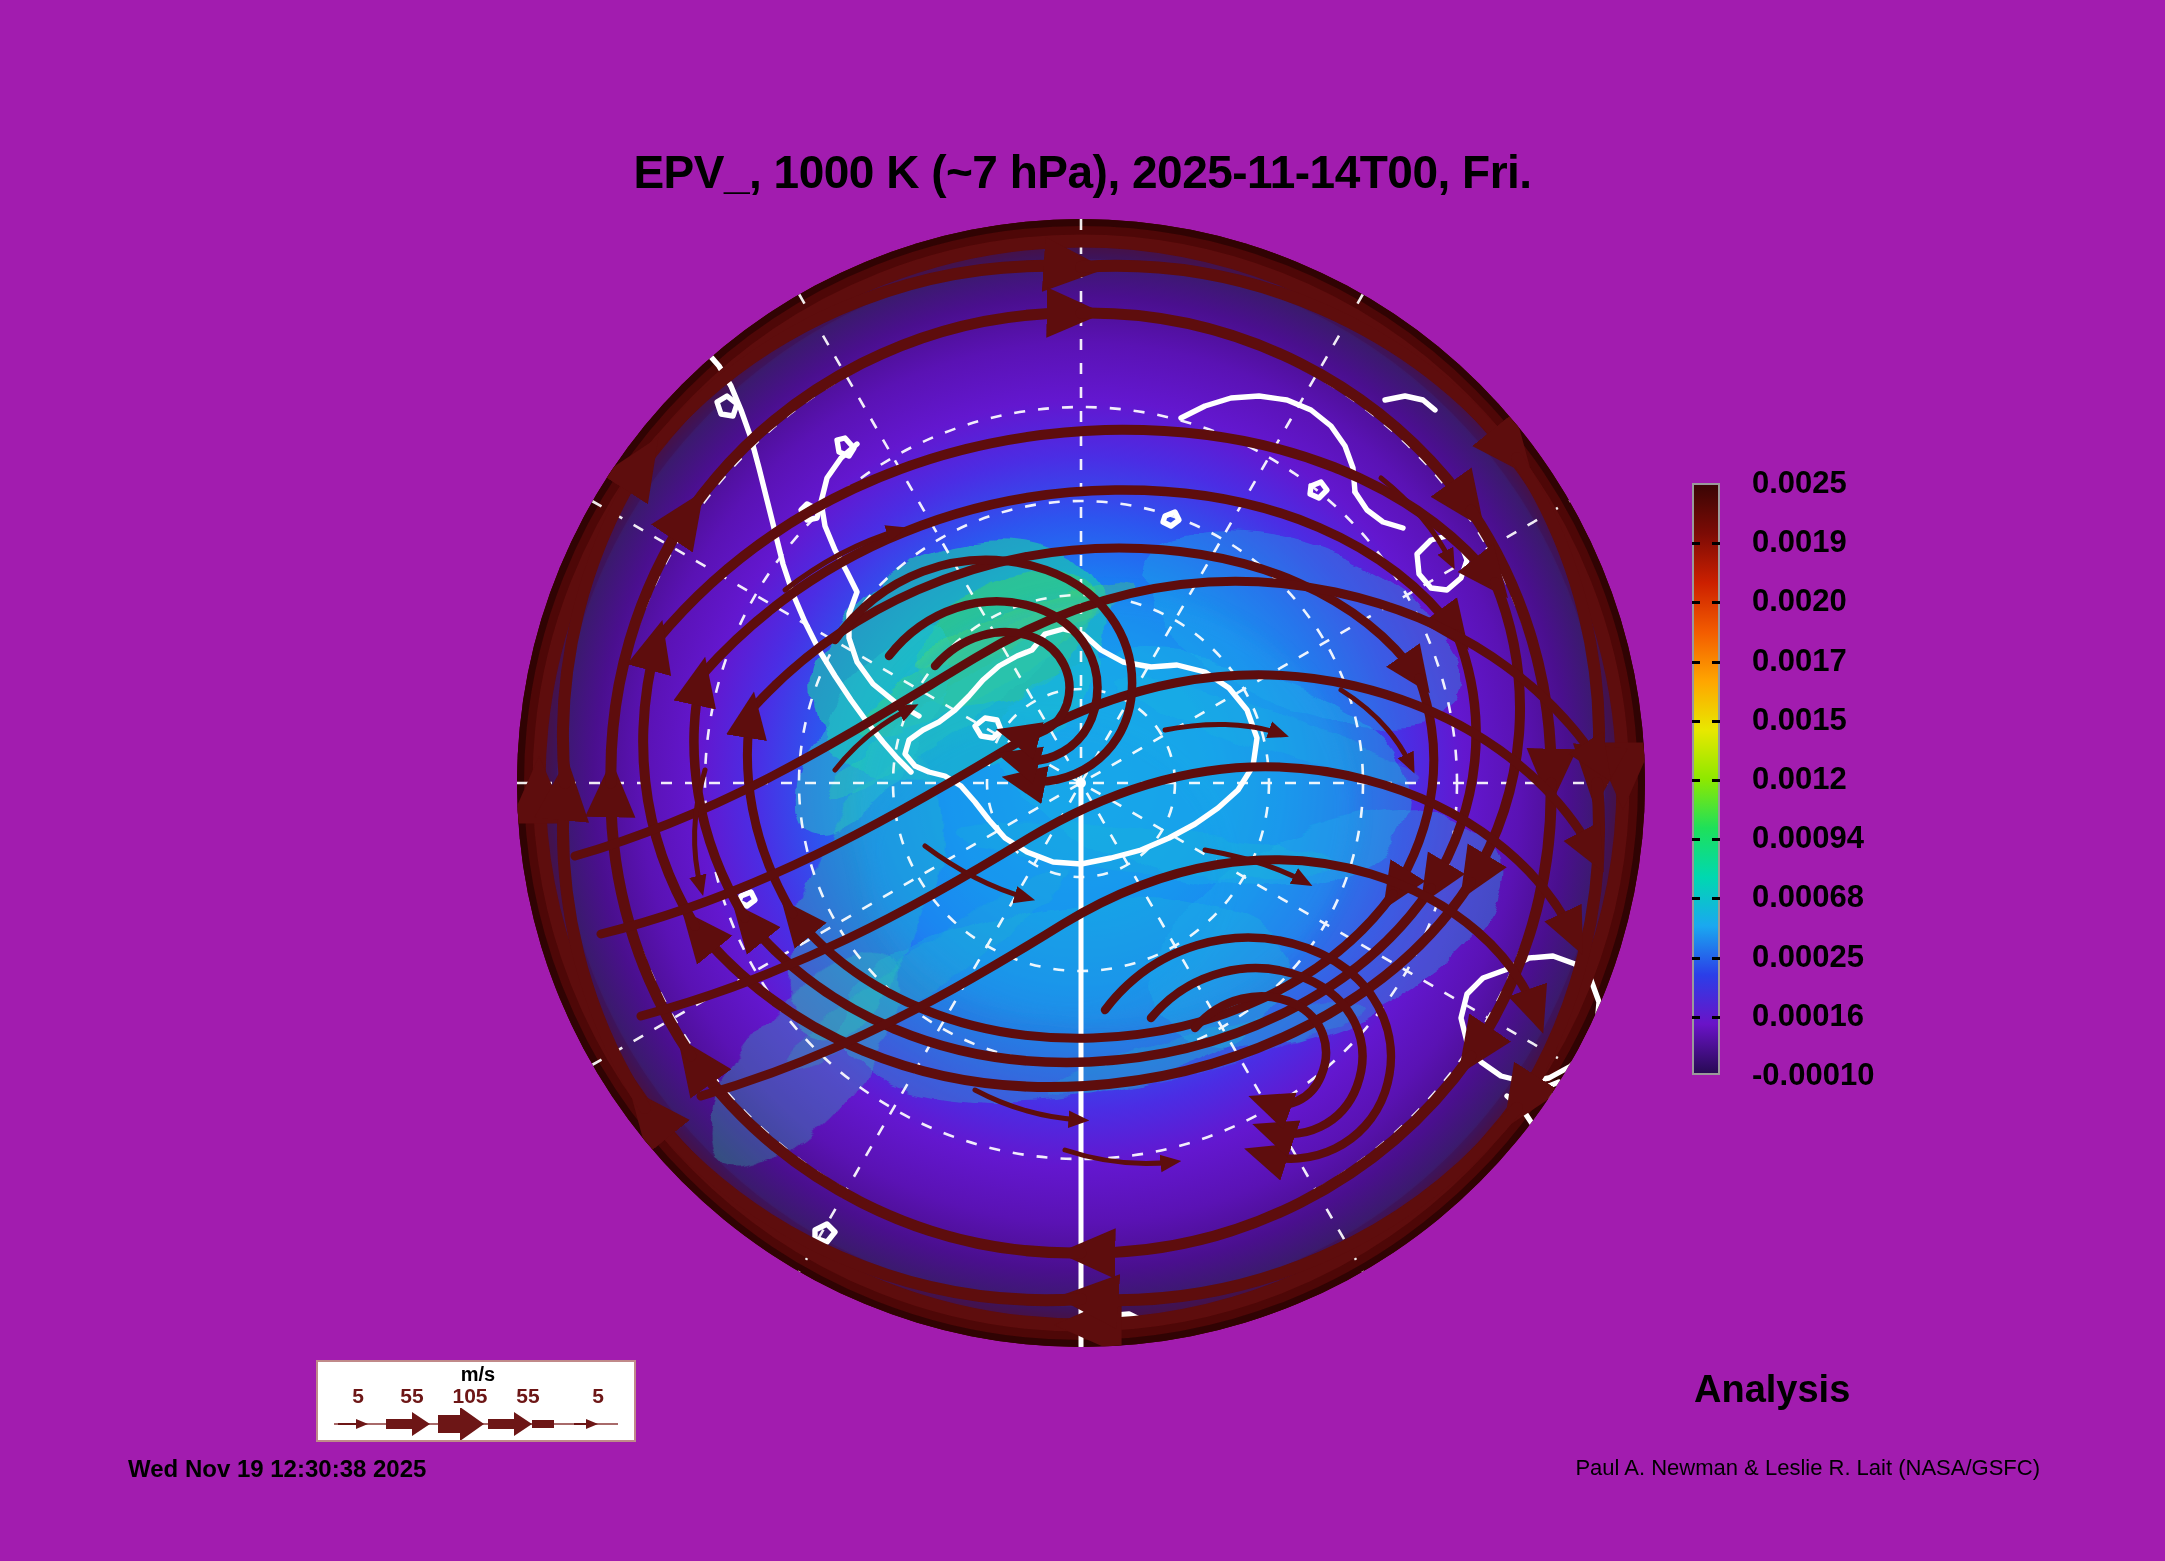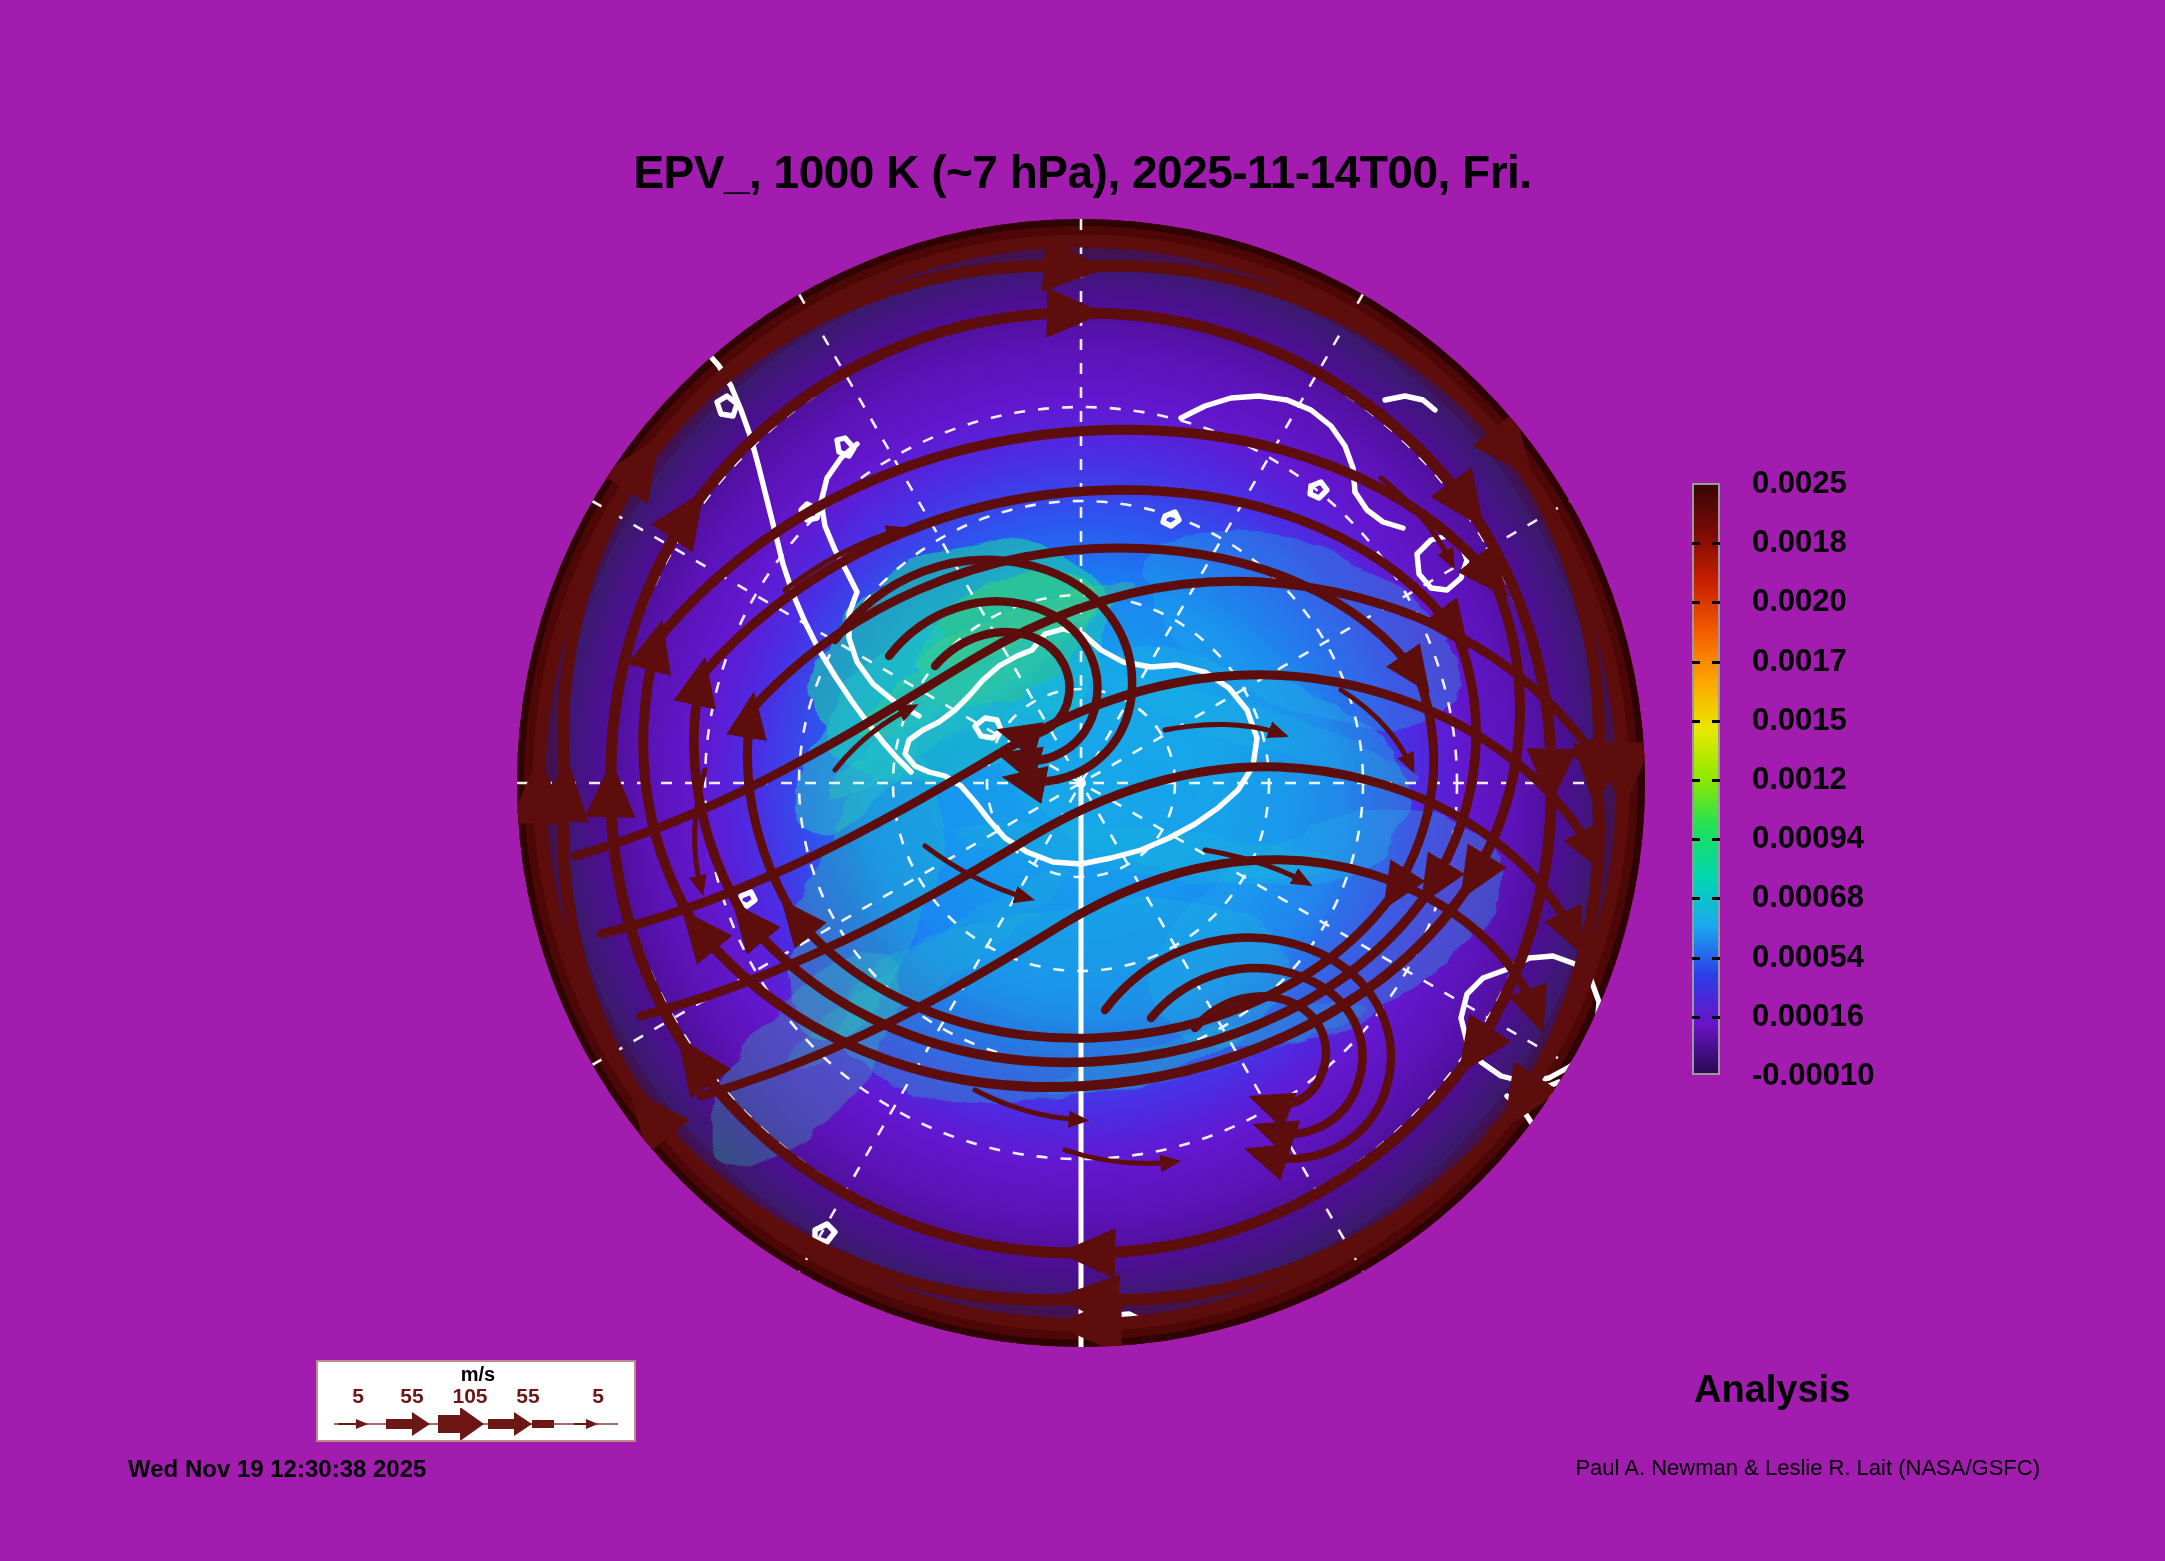--- a/index.html
+++ b/index.html
@@ -423,28 +423,28 @@
         <div class="cbar-tick" style="left: 22px; top: 363.2px;"></div>
         <div class="cbar-tick" style="left: 2px; top: 422.4px;"></div>
         <div class="cbar-tick" style="left: 22px; top: 422.4px;"></div>
         <div class="cbar-tick" style="left: 2px; top: 481.6px;"></div>
         <div class="cbar-tick" style="left: 22px; top: 481.6px;"></div>
         <div class="cbar-tick" style="left: 2px; top: 540.8px;"></div>
         <div class="cbar-tick" style="left: 22px; top: 540.8px;"></div>
       </div>
     <div id="colorbar-labels">
         <div class="cbar-label" style="top: -8px;">0.0025</div>
-        <div class="cbar-label" style="top: 51.2px;">0.0018</div>
+        <div class="cbar-label" style="top: 51.2px;">0.0019</div>
         <div class="cbar-label" style="top: 110.4px;">0.0020</div>
         <div class="cbar-label" style="top: 169.6px;">0.0017</div>
         <div class="cbar-label" style="top: 228.8px;">0.0015</div>
         <div class="cbar-label" style="top: 288px;">0.0012</div>
         <div class="cbar-label" style="top: 347.2px;">0.00094</div>
         <div class="cbar-label" style="top: 406.4px;">0.00068</div>
-        <div class="cbar-label" style="top: 465.6px;">0.00054</div>
+        <div class="cbar-label" style="top: 465.6px;">0.00025</div>
         <div class="cbar-label" style="top: 524.8px;">0.00016</div>
         <div class="cbar-label" style="top: 584px;">-0.00010</div>
       </div>
   </div>
 
   <div id="wind-legend">
     <div id="wind-legend-units">m/s</div>
     <div id="wind-tick-labels">
         <div class="wind-tick-label" style="left: 10px; width: 60px;">5</div>
         <div class="wind-tick-label" style="left: 64px; width: 60px;">55</div>

